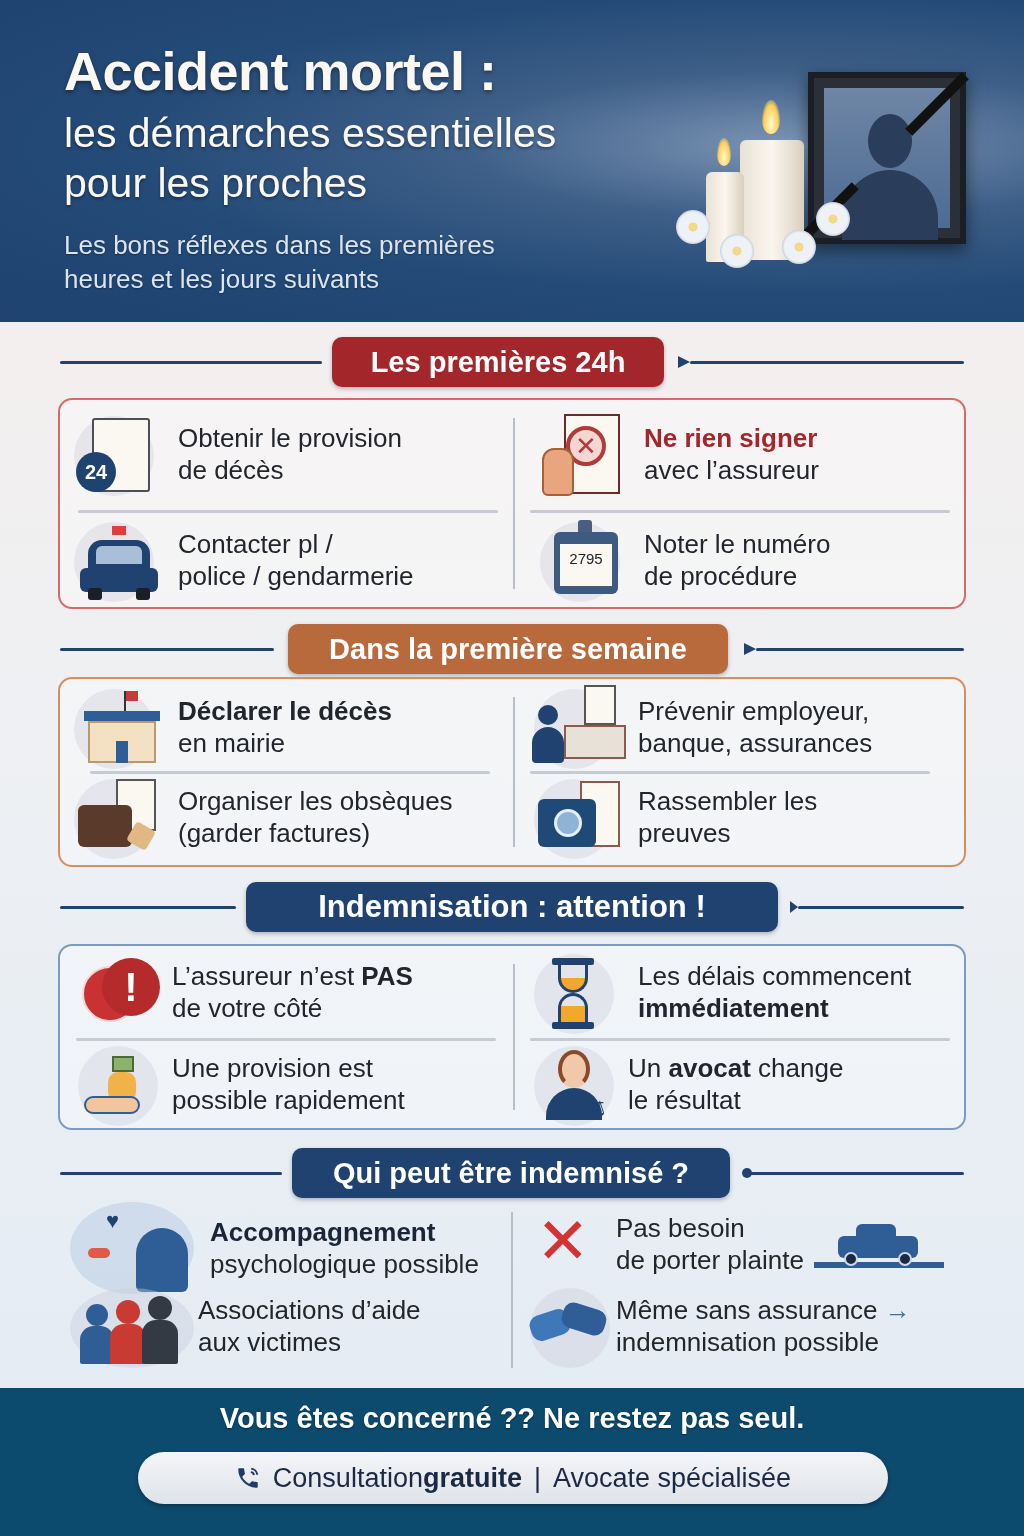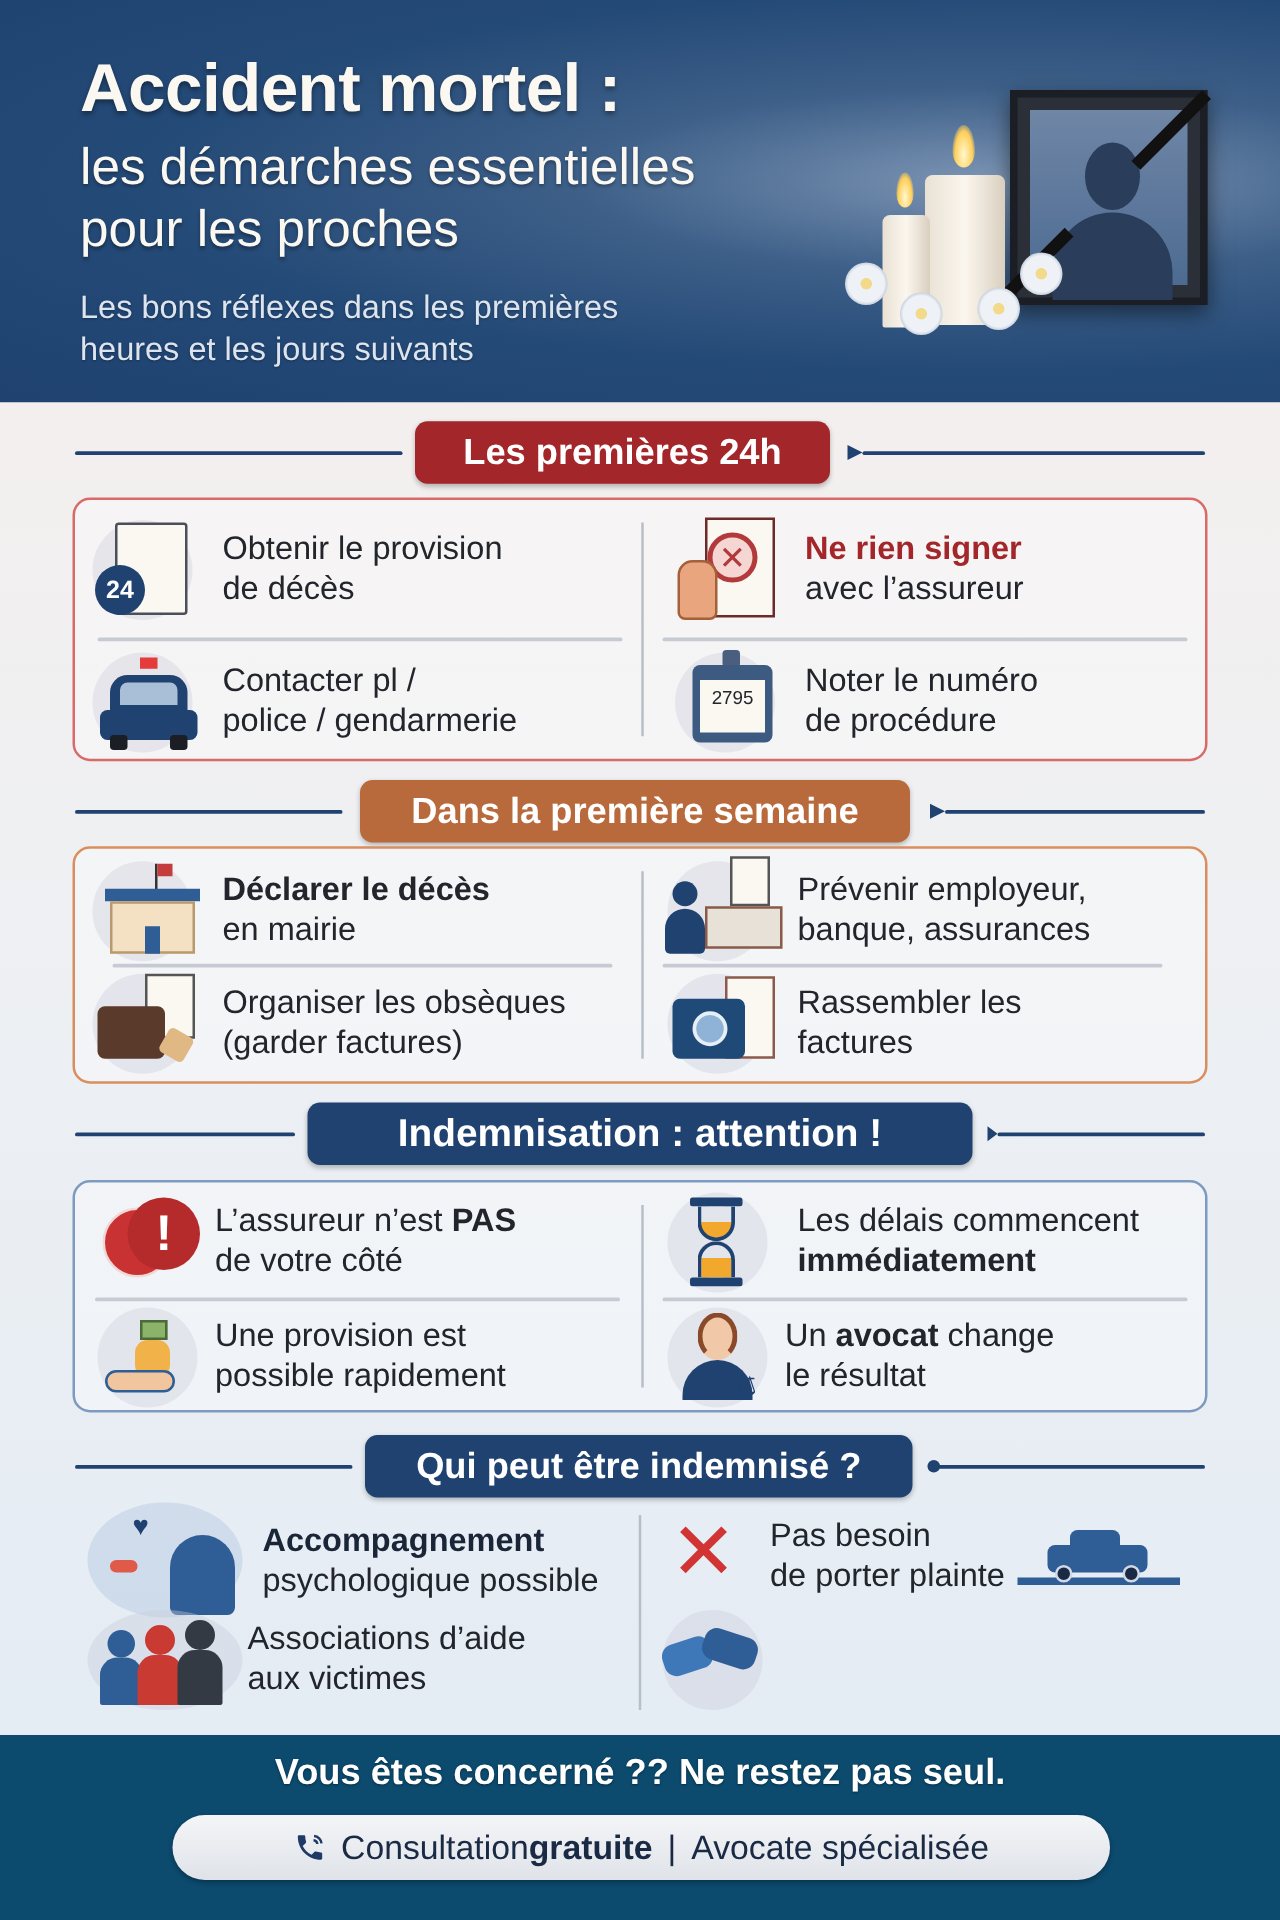--- a/index.html
+++ b/index.html
@@ -184,21 +184,21 @@
     </div>
     <div class="item" style="left:470px;top:96px">
       <div class="ico">
         <div class="ico-bg"></div>
         <div style="position:absolute;left:50px;top:6px;width:40px;height:66px;background:#fbf7f1;border:2px solid #8a5a4a"></div>
         <div style="position:absolute;left:8px;top:24px;width:58px;height:48px;border-radius:6px;background:#1f4a78"></div>
         <div style="position:absolute;left:24px;top:34px;width:28px;height:28px;border-radius:50%;background:#8fb3d6;border:3px solid #e6eef6"></div>
       </div>
       <div class="txt">
           <div>Rassembler les</div>
-          <div>factures</div>
+          <div>preuves</div>
         </div>
     </div>
   </div>
 
   <div class="sec-head" style="top:560px">
     <div class="sec-line" style="left:0;width:176px"></div>
     <div class="sec-pill" style="left:186px;width:532px;background:#1f4270;font-size:31px">Indemnisation : attention !</div>
     <div class="arrow-tip" style="left:730px;border-left-color:#1f4270;border-left-width:8px"></div>
     <div class="sec-line" style="left:738px;width:166px"></div>
   </div>
@@ -304,20 +304,24 @@
         <div>Associations d’aide</div>
         <div>aux victimes</div>
       </div>
   </div>
   <div class="item" style="left:526px;top:962px">
     <div class="ico" style="width:82px;flex:0 0 82px">
       <div class="ico-bg"></div>
       <div style="position:absolute;left:4px;top:28px;width:40px;height:26px;border-radius:10px;background:#3f78b8;transform:rotate(-18deg)"></div>
       <div style="position:absolute;left:36px;top:22px;width:44px;height:26px;border-radius:10px;background:#2f5d95;transform:rotate(18deg)"></div>
     </div>
+    <div class="txt" style="margin-left:8px">
+        <div><span>Même sans assurance</span> <span style="color:#3f6fa8;font-weight:bold">→</span></div>
+        <div>indemnisation possible</div>
+      </div>
   </div>
 </div>
 
 <div class="footer">
   <div class="f-line">Vous êtes concerné ?? Ne restez pas seul.</div>
   <div class="f-pill">
     <svg width="26" height="26" viewBox="0 0 24 24" style="margin-right:12px">
       <path d="M6.6 10.8c1.4 2.8 3.8 5.1 6.6 6.6l2.2-2.2c.3-.3.7-.4 1-.2 1.1.4 2.3.6 3.6.6.6 0 1 .4 1 1V20c0 .6-.4 1-1 1C10.6 21 3 13.4 3 4c0-.6.4-1 1-1h3.5c.6 0 1 .4 1 1 0 1.3.2 2.5.6 3.6.1.3 0 .7-.2 1L6.6 10.8z" fill="#1f3a66"></path>
       <path d="M15 3.5a6 6 0 0 1 5.5 5.5" stroke="#1f3a66" stroke-width="1.8" fill="none"></path>
       <path d="M14.6 6.6a3 3 0 0 1 2.8 2.8" stroke="#1f3a66" stroke-width="1.8" fill="none"></path>

